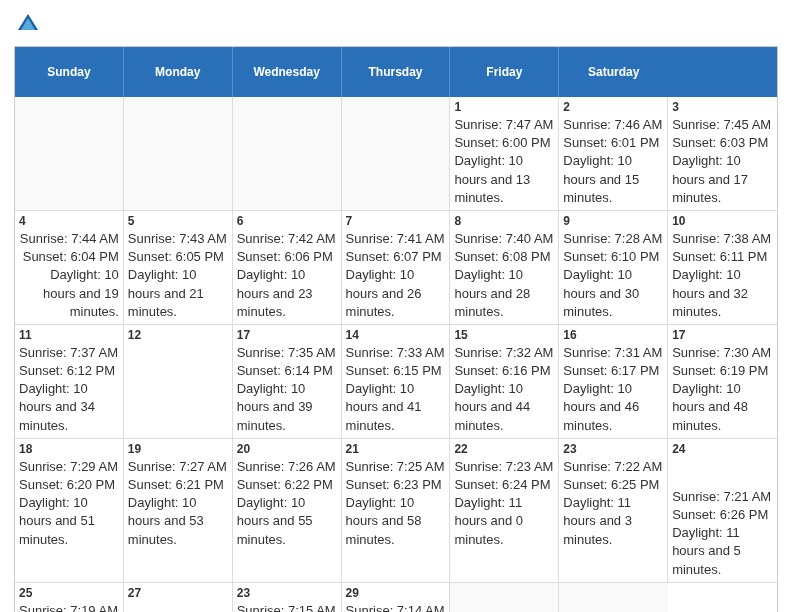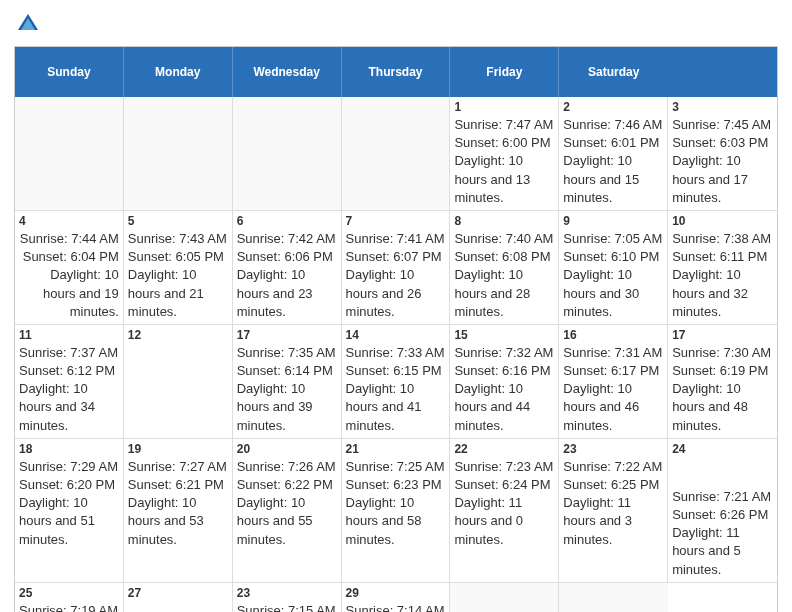--- a/index.html
+++ b/index.html
@@ -186,21 +186,21 @@
 Daylight: 10 hours and 26 minutes.</div>
           </div>
           <div class="cal-cell">
             <span class="day-num">8</span>
             <div class="day-info" style="white-space: pre-line;">Sunrise: 7:40 AM
 Sunset: 6:08 PM
 Daylight: 10 hours and 28 minutes.</div>
           </div>
           <div class="cal-cell">
             <span class="day-num">9</span>
-            <div class="day-info" style="white-space: pre-line;">Sunrise: 7:05 AM
+            <div class="day-info" style="white-space: pre-line;">Sunrise: 7:28 AM
 Sunset: 6:10 PM
 Daylight: 10 hours and 30 minutes.</div>
           </div>
           <div class="cal-cell">
             <span class="day-num">10</span>
             <div class="day-info" style="white-space: pre-line;">Sunrise: 7:38 AM
 Sunset: 6:11 PM
 Daylight: 10 hours and 32 minutes.</div>
           </div>
         </div>

